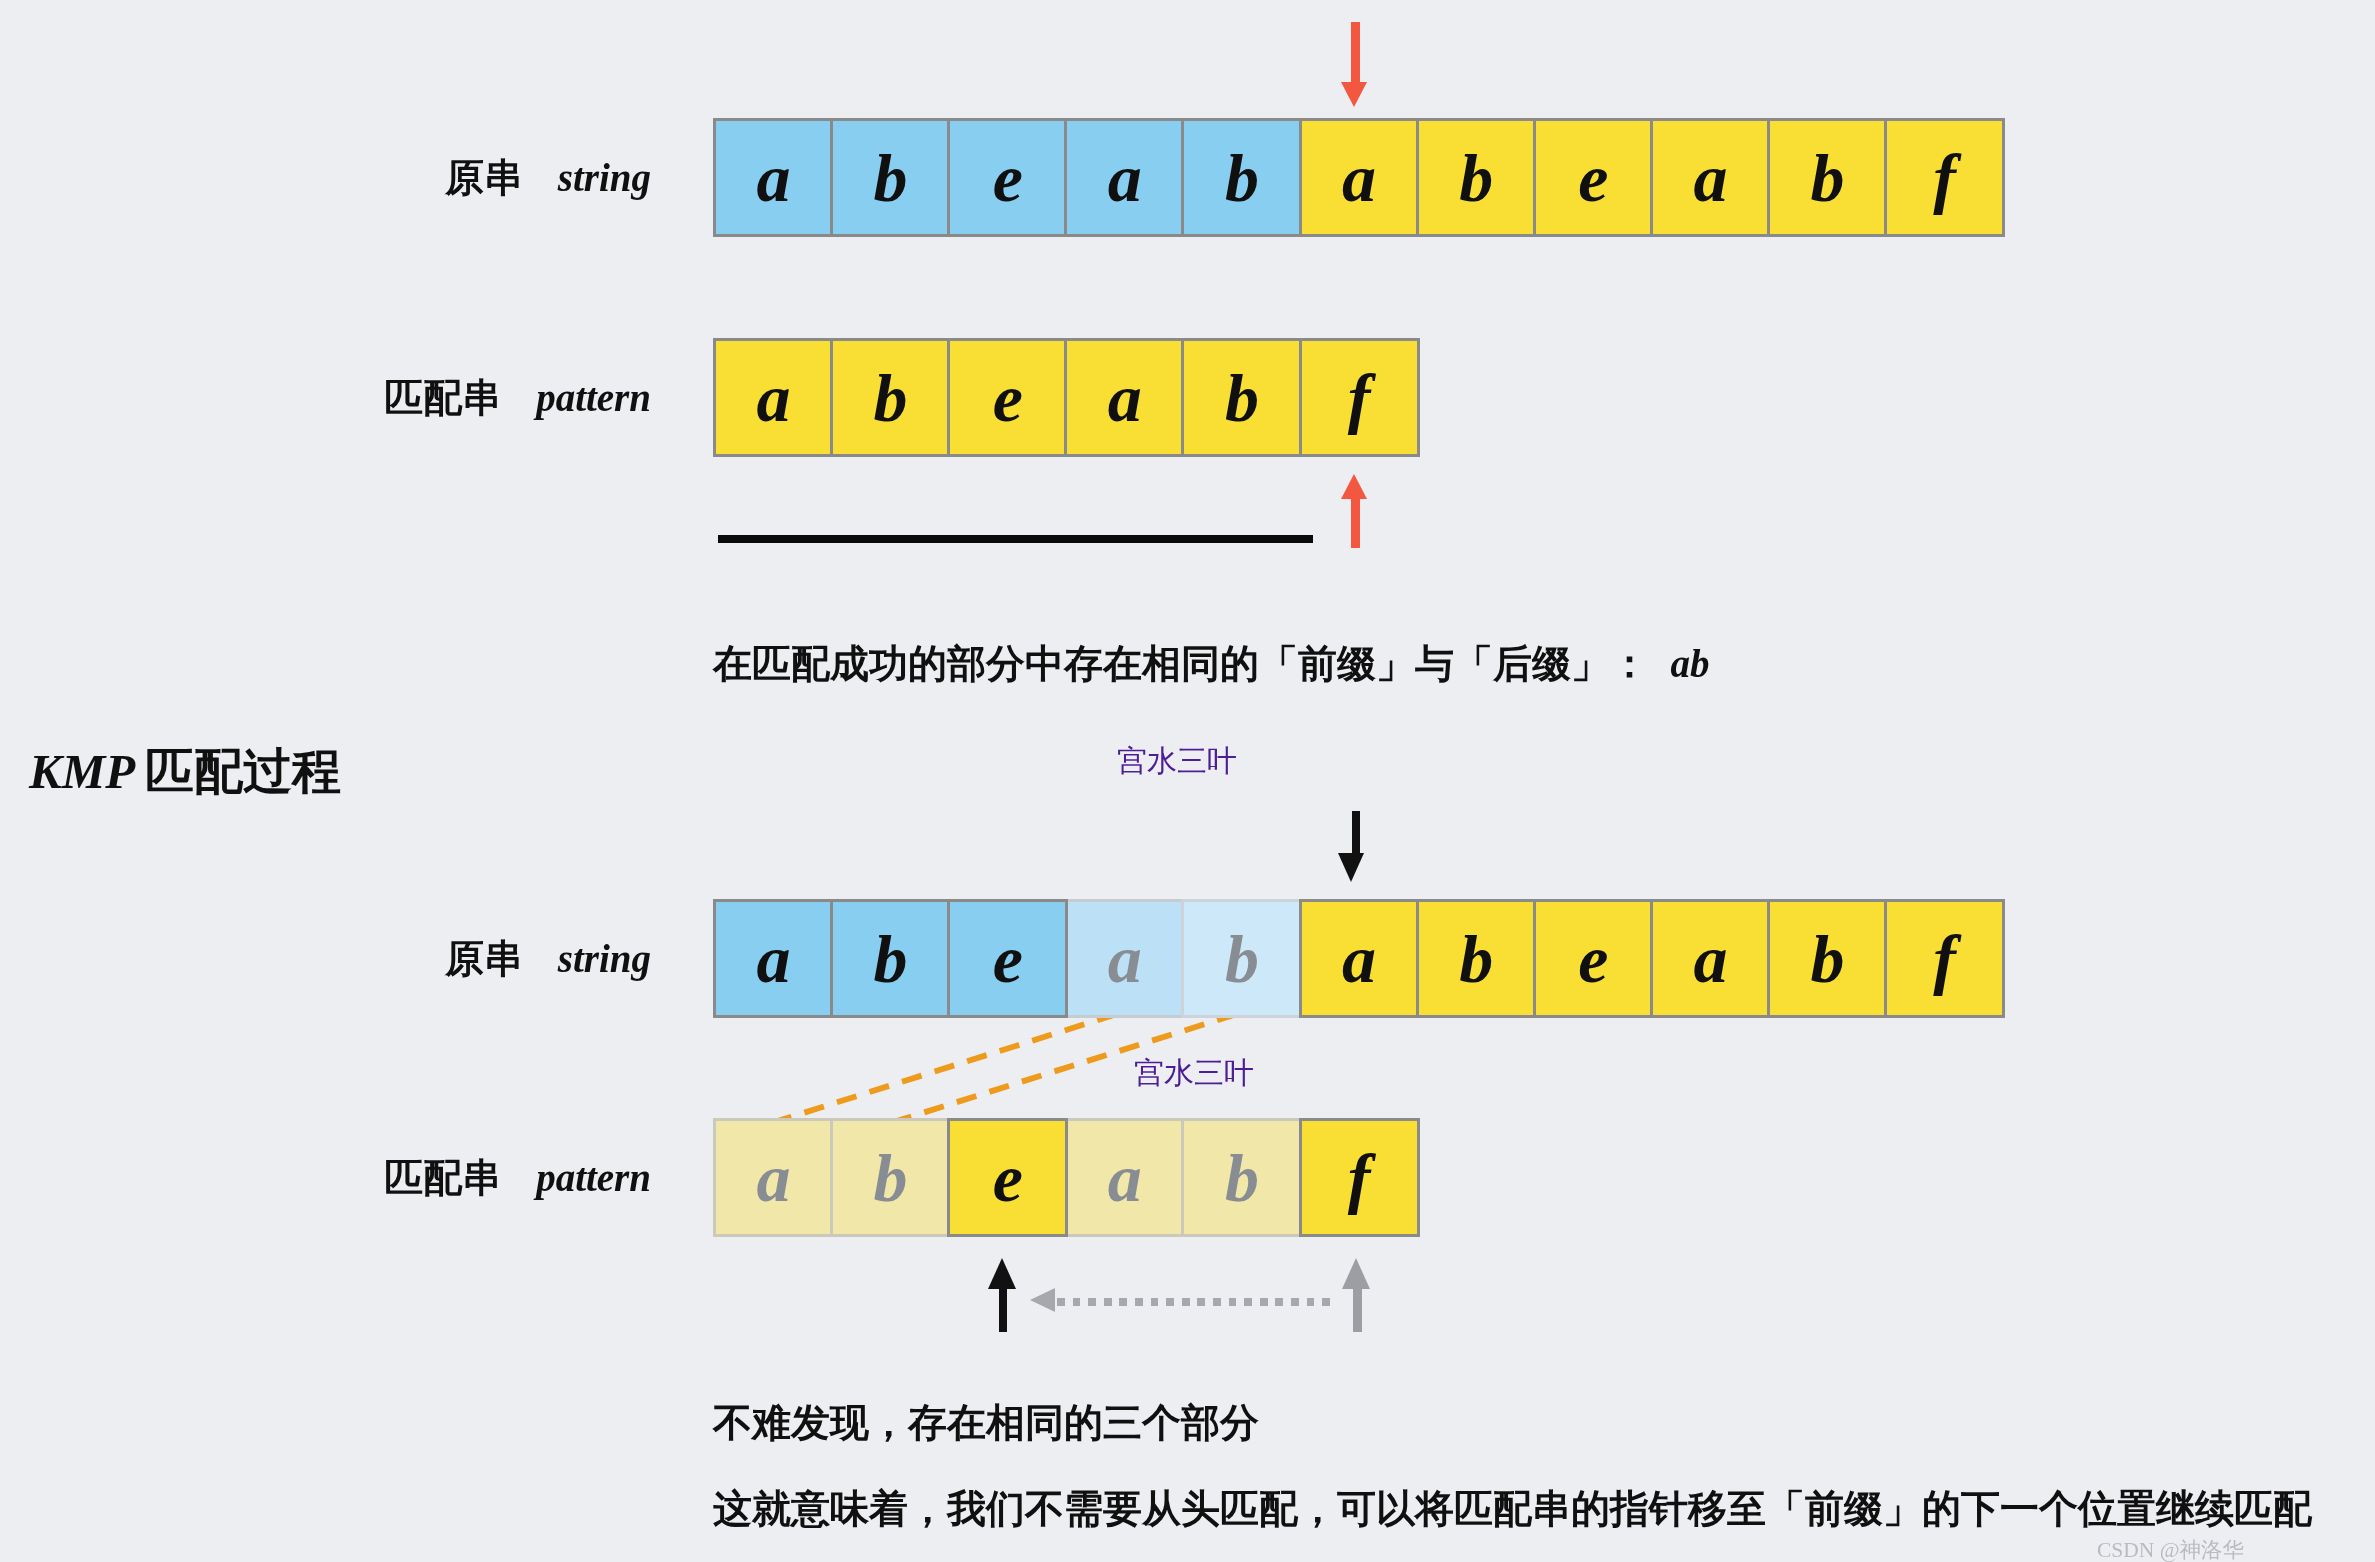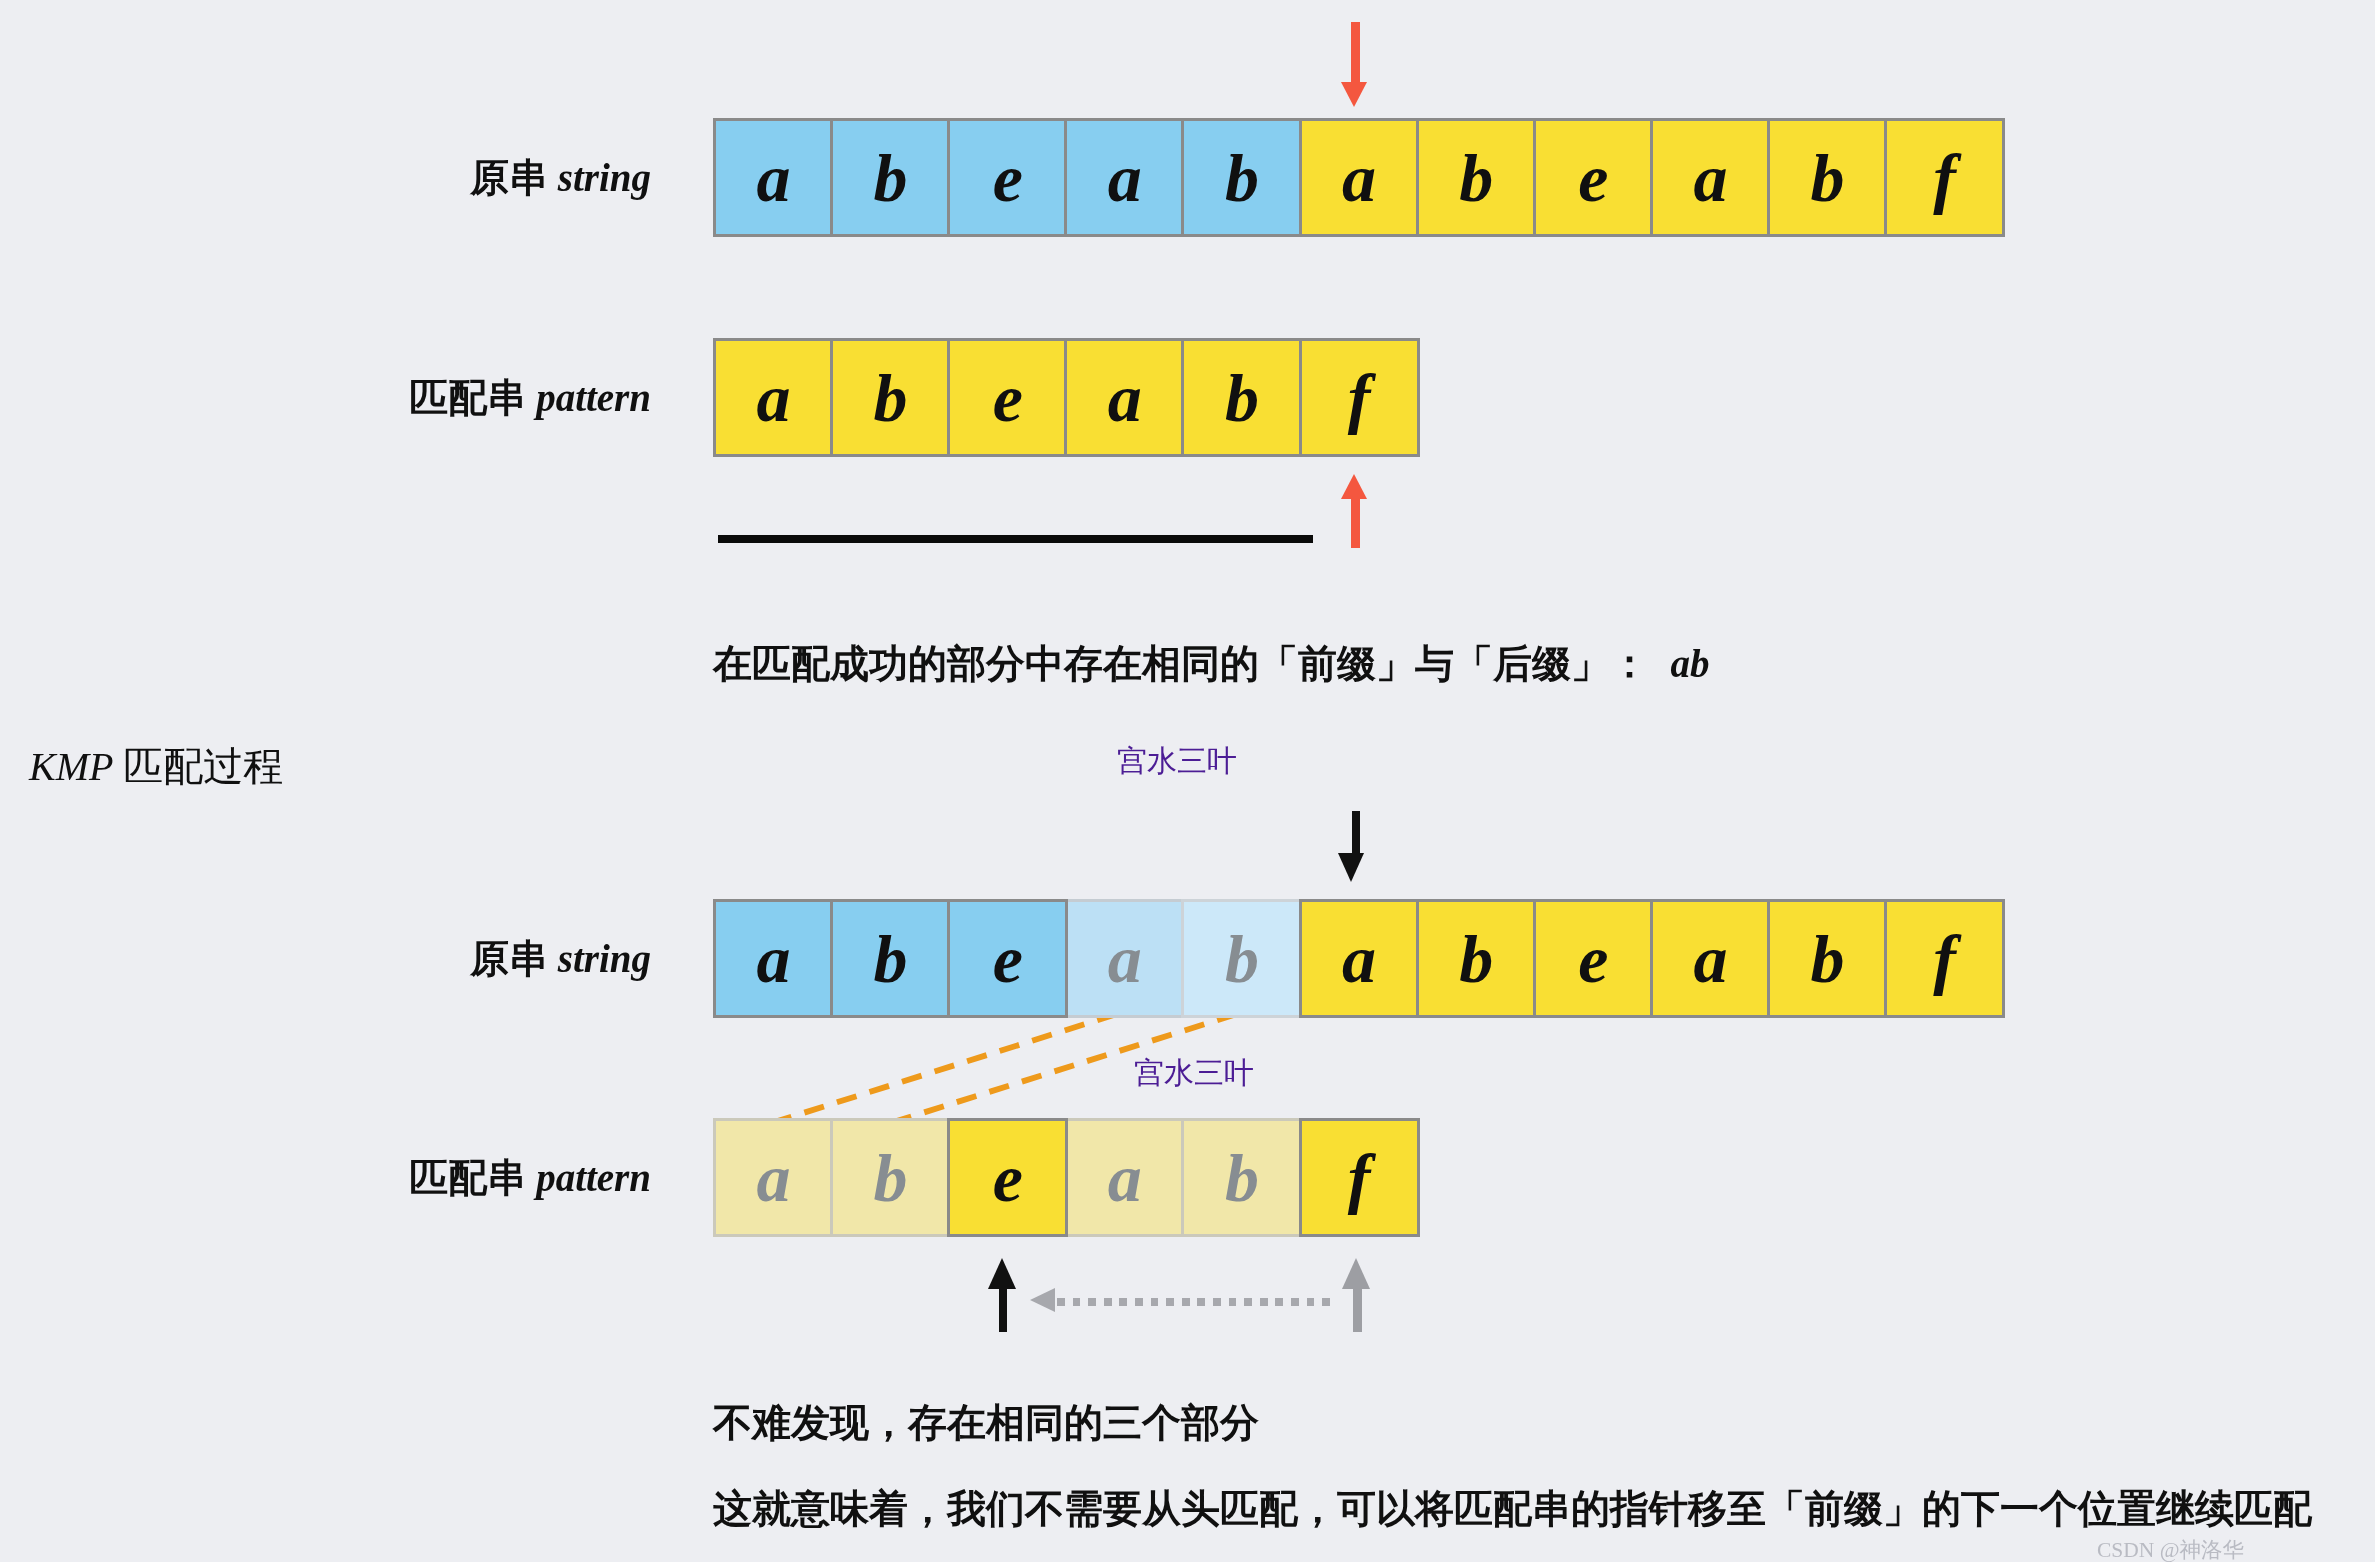--- a/index.html
+++ b/index.html
@@ -10,25 +10,25 @@
         margin-left:-3.9px;display:flex;align-items:center;justify-content:center;position:relative;z-index:2;background:#fff;}
   .cell:first-child{margin-left:0;}
   .cell span{font-style:italic;font-weight:700;font-size:68px;line-height:1;color:#101010;}
   .cell.blue{background:var(--blue,#87cef0);}
   .cell.yellow{background:var(--yellow,#f9df33);}
   .cell.blue-fade-1{background:#bce0f5;border-color:#c5ccd2;z-index:1;}
   .cell.blue-fade-2{background:#cce8f9;border-color:#cdd3d8;z-index:1;}
   .cell.yellow-fade{background:#f1e7a9;border-color:#cbc9bb;z-index:1;}
   .cell.blue-fade-1 span,.cell.blue-fade-2 span,.cell.yellow-fade span{color:#878d92;}
   .rowlabel{position:absolute;width:312px;height:119px;display:flex;align-items:center;justify-content:flex-end;
-            font-size:39px;font-weight:700;white-space:nowrap;}
+            font-size:39px;font-weight:700;white-space:nowrap;gap:25px;}
   .rowlabel .latin{font-style:italic;margin-left:9.8px;font-family:Liberation Serif, serif;}
   .caption{position:absolute;font-size:39px;font-weight:700;white-space:nowrap;}
   .caption .italic{font-style:italic;margin-left:21.5px;}
-  .kmp{position:absolute;font-size:40px;font-weight:400;white-space:nowrap;}
+  .kmp{position:absolute;font-size:49px;font-weight:700;white-space:nowrap;}
   .kmp .latin{font-style:italic;margin-right:9.8px;}
   .watermark{position:absolute;font-size:30px;color:#4c1d95;font-weight:400;white-space:nowrap;}
   .footer-wm{position:absolute;font-size:21.5px;color:#b9bbc3;white-space:nowrap;}
   .shaft{position:absolute;}
   .tri{position:absolute;width:0;height:0;}
   .underline{position:absolute;background:#0a0a0a;}
   svg.overlay{position:absolute;left:0;top:0;}
 </style>
 </head>
 <body>

